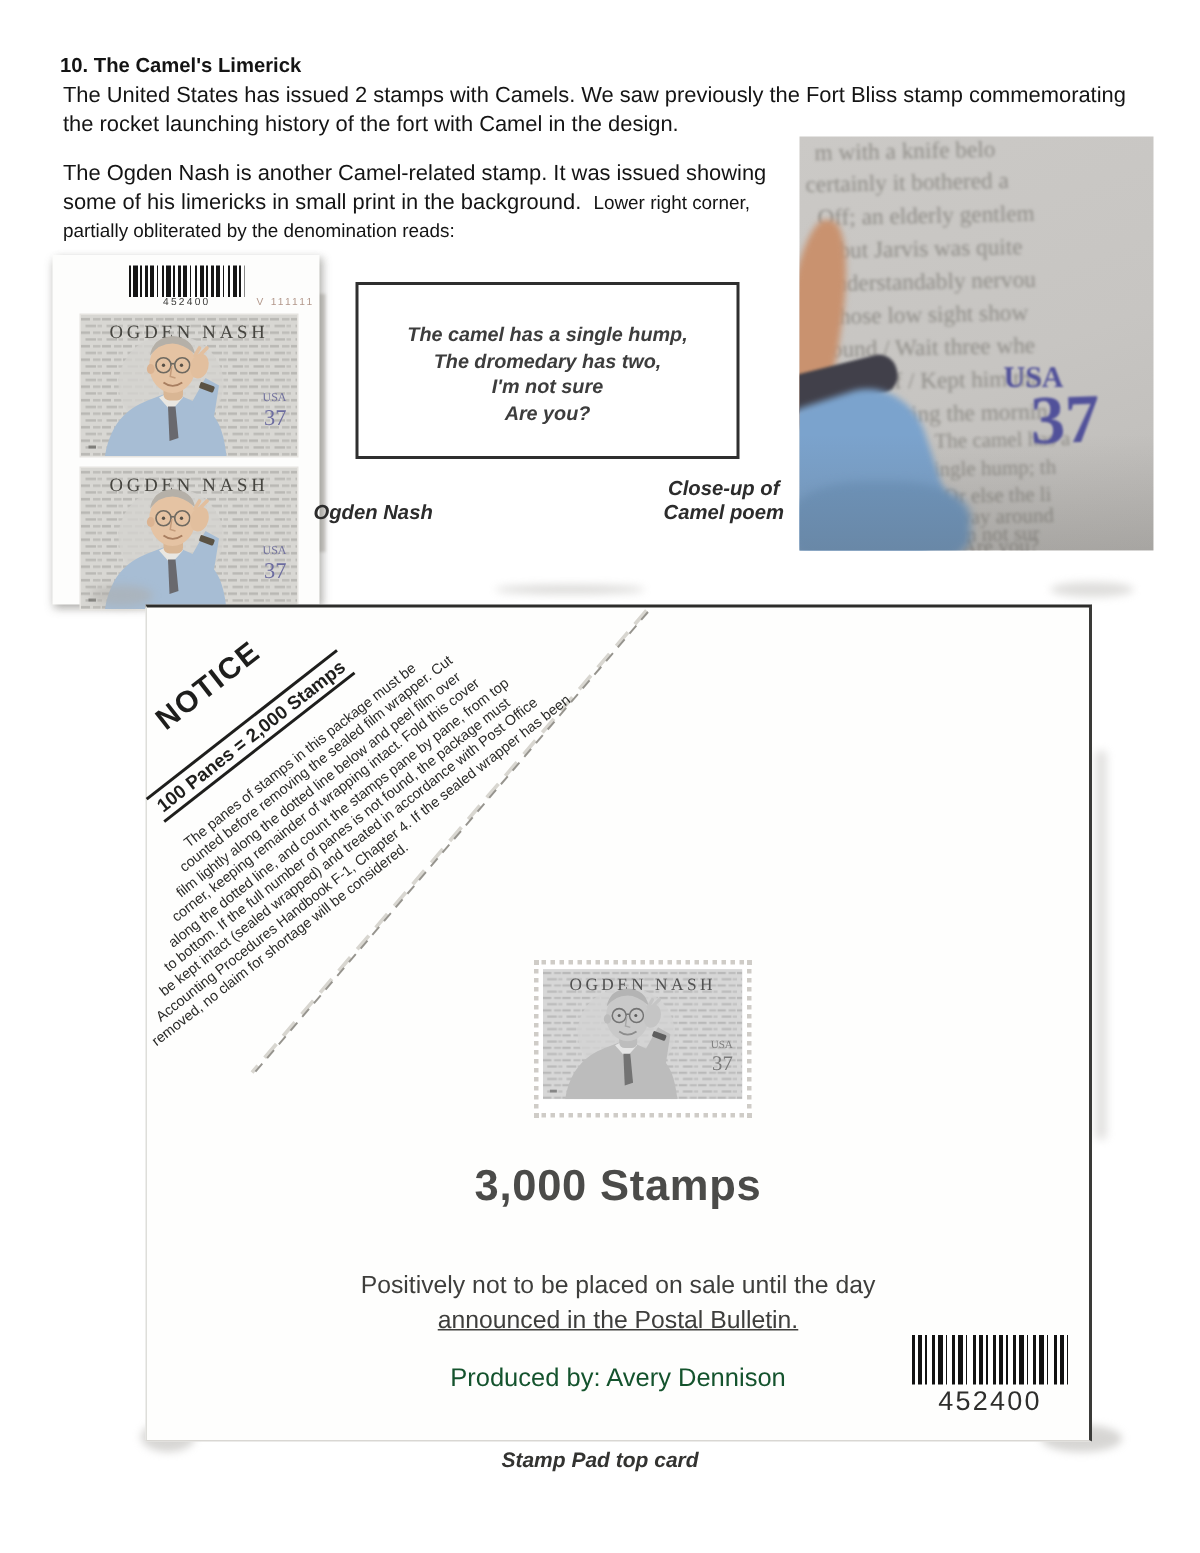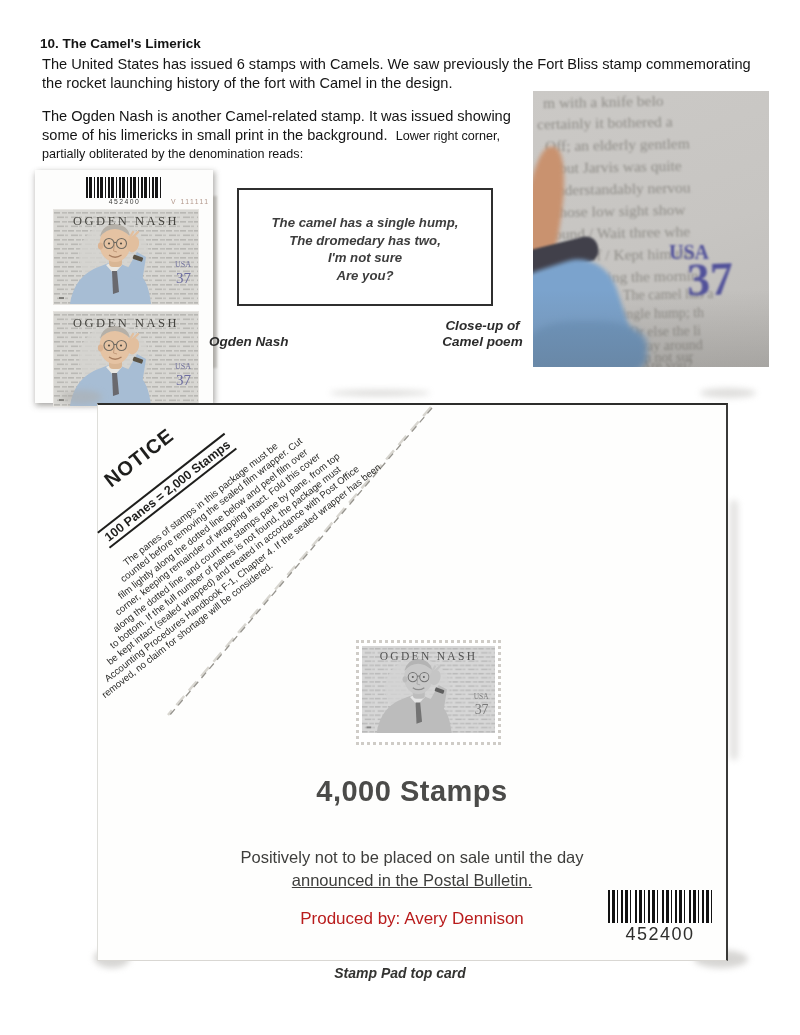--- a/index.html
+++ b/index.html
@@ -51,21 +51,21 @@
     border-top:2px solid #1e1e1c;border-bottom:2px solid #1e1e1c;padding:1.5px 3px;}
   .nt-lines{position:absolute;left:0;top:96px;width:440px;}
   .nt-lines div{font-size:9.6px;height:11.4px;line-height:11.4px;white-space:nowrap;color:#2a2a28;}
   .fold-svg{position:absolute;left:0;top:0;}
   .card-stamp{position:absolute;left:258px;top:235px;width:133px;height:93px;background:#fff;
     border:3px dotted #cfccc7;padding:3px;}
   .card-stamp svg{filter:grayscale(1) brightness(1.07) contrast(.85);display:block;}
   .big-count{position:absolute;left:0;top:370px;width:100%;text-align:center;
     font-size:29px;font-weight:bold;color:#4b4b49;letter-spacing:0.5px;}
   .sale-line{position:absolute;left:0;width:100%;text-align:center;font-size:16.5px;color:#3e3e3c;}
-  .produced{position:absolute;left:0;top:504px;width:100%;text-align:center;font-size:17px;color:#b91c1c;}
+  .produced{position:absolute;left:0;top:504px;width:100%;text-align:center;font-size:17px;color:#14532d;}
   .barcode2{position:absolute;left:510px;top:485px;width:104px;height:33px;
     background:repeating-linear-gradient(90deg,#121212 0 2px,#fff 2px 4px,#121212 4px 7px,#fff 7px 9px,#121212 9px 10px,#fff 10px 13.5px);}
   .barcode2-num{position:absolute;left:506px;top:519px;width:112px;text-align:center;
     font-size:18px;letter-spacing:1.5px;color:#2e2e2c;}
   .bottom-cap{left:0;top:965px;width:800px;text-align:center;font-weight:bold;font-style:italic;
     font-size:14px;color:#333331;}
   
   .smudge{position:absolute;background:#aeaca8;filter:blur(3px);border-radius:50%;}
 </style>
 </head>
@@ -104,21 +104,21 @@
       <path d="M76,27 L79,22 M80,26 L84,22" stroke="#e2bf9e" stroke-width="2.4" stroke-linecap="round" fill="none"></path>
       <rect x="79" y="46" width="10" height="4.4" rx="1" fill="#5a5244" transform="rotate(20 84 48)"></rect>
       <text x="137" y="57" text-anchor="end" font-family="Liberation Serif, serif" font-size="8" fill="#73739e">USA</text>
       <text x="137" y="73" text-anchor="end" font-family="Liberation Serif, serif" font-size="15" fill="#6c6ca0">37</text>
       <rect x="5" y="87" width="5" height="2" fill="#6a6a66" opacity="0.75"></rect>
     </symbol>
   </defs>
 </svg>
 
 <div class="a doc-title">10. The Camel's Limerick</div>
-<div class="a body-line" style="left:42px;top:55px;">The United States has issued 6 stamps with Camels.  We saw previously the Fort Bliss stamp commemorating</div>
+<div class="a body-line" style="left:42px;top:55px;">The United States has issued 2 stamps with Camels.  We saw previously the Fort Bliss stamp commemorating</div>
 <div class="a body-line" style="left:42px;top:74px;">the rocket launching history of the fort with Camel in the design.</div>
 <div class="a body-line" style="left:42px;top:107px;">The Ogden Nash is another Camel-related stamp.  It was issued showing</div>
 <div class="a body-line" style="left:42px;top:126px;text-align:center;"><span>some of his limericks in small print in the background.</span>&nbsp;&nbsp;<span class="sm">Lower right corner,</span></div>
 <div class="a body-line sm" style="left:42px;top:145px;">partially obliterated by the denomination reads:</div>
 
 <div class="a closeup">
   <span class="cl-ln" style="left:10px;top:2px;">m with a knife belo</span>
   <span class="cl-ln" style="left:4px;top:23px;">certainly it bothered a</span>
   <span class="cl-ln" style="left:12px;top:45px;">Off; an elderly gentlem</span>
   <span class="cl-ln" style="left:26px;top:67px;">but Jarvis was quite</span>
@@ -197,21 +197,21 @@
       <div style="margin-left:26.2px;">be kept intact (sealed wrapped) and treated in accordance with Post Office</div>
       <div style="margin-left:13.9px;">Accounting Procedures Handbook F-1, Chapter 4.  If the sealed wrapper has been</div>
       <div style="margin-left:1.6px;">removed, no claim for shortage will be considered.</div>
     </div>
   </div>
   <div class="card-stamp">
     <svg width="133" height="87" viewBox="0 0 144 94">
         <use href="#stamp-art" xlink:href="#stamp-art"></use>
       </svg>
   </div>
-  <div class="big-count">4,000 Stamps</div>
+  <div class="big-count">3,000 Stamps</div>
   <div class="sale-line" style="top:443px;">Positively not to be placed on sale until the day</div>
   <div class="sale-line" style="top:466px;text-decoration:underline;">announced in the Postal Bulletin.</div>
   <div class="produced">Produced by:  Avery Dennison</div>
   <div class="barcode2"></div>
   <div class="barcode2-num">452400</div>
 </div>
 
 <div class="a bottom-cap">Stamp Pad top card</div>
 
 </body></html>

